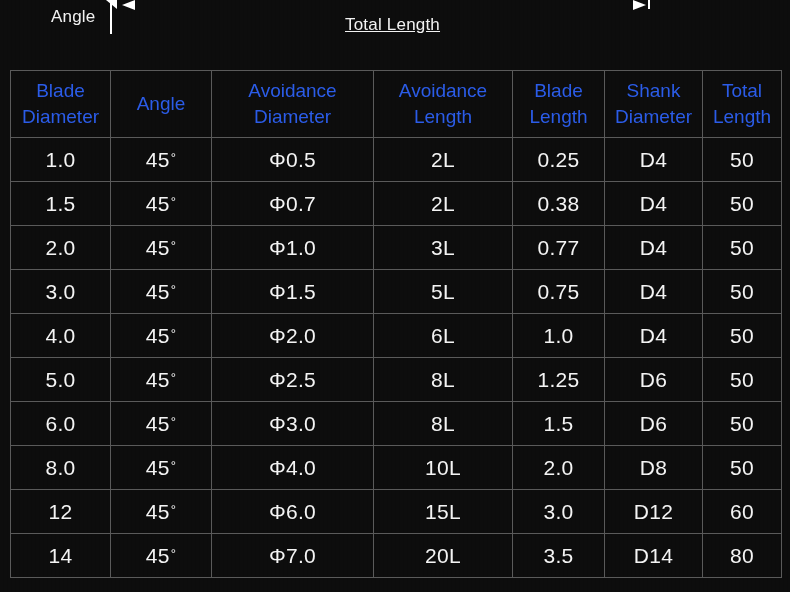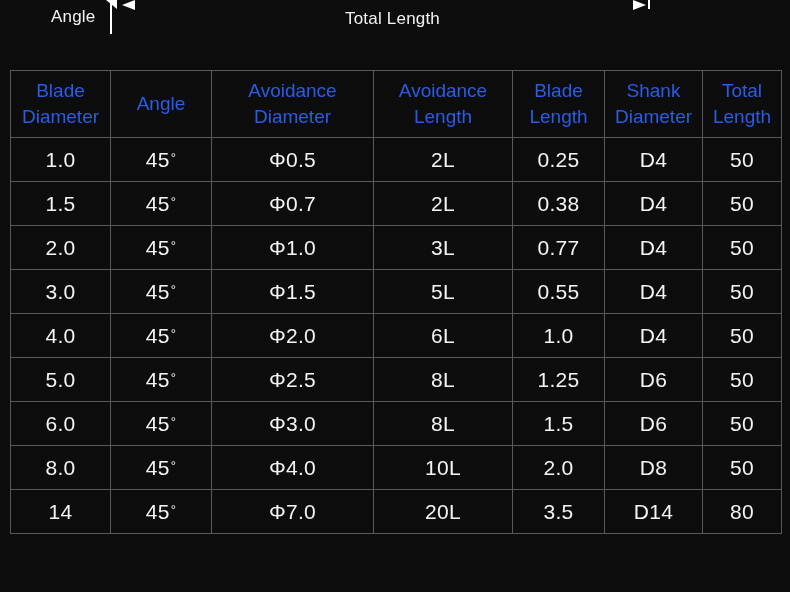--- a/index.html
+++ b/index.html
@@ -30,21 +30,21 @@
   }
   .dim-label {
     position: absolute;
     color: #f2f2f2;
     font-size: 17px;
     line-height: 1;
     white-space: nowrap;
     letter-spacing: 0.2px;
   }
   #label-angle { left: 51px; top: 8px; }
-  #label-total-length { left: 345px; top: 10px; }
+  #label-total-length { left: 345px; top: 16px; text-decoration: underline; }
 
   .arrowhead {
     position: absolute;
     width: 0; height: 0;
   }
   .arrow-right {
     border-top: 5px solid transparent;
     border-bottom: 5px solid transparent;
     border-left: 13px solid #ffffff;
   }
@@ -201,21 +201,21 @@
           <td>3L</td>
           <td>0.77</td>
           <td>D4</td>
           <td>50</td>
         </tr>
         <tr>
           <td>3.0</td>
           <td><span>45</span><span class="deg">°</span></td>
           <td>Φ1.5</td>
           <td>5L</td>
-          <td>0.55</td>
+          <td>0.75</td>
           <td>D4</td>
           <td>50</td>
         </tr>
         <tr>
           <td>4.0</td>
           <td><span>45</span><span class="deg">°</span></td>
           <td>Φ2.0</td>
           <td>6L</td>
           <td>1.0</td>
           <td>D4</td>
@@ -240,20 +240,29 @@
           <td>50</td>
         </tr>
         <tr>
           <td>8.0</td>
           <td><span>45</span><span class="deg">°</span></td>
           <td>Φ4.0</td>
           <td>10L</td>
           <td>2.0</td>
           <td>D8</td>
           <td>50</td>
+        </tr>
+        <tr>
+          <td>12</td>
+          <td><span>45</span><span class="deg">°</span></td>
+          <td>Φ6.0</td>
+          <td>15L</td>
+          <td>3.0</td>
+          <td>D12</td>
+          <td>60</td>
         </tr>
         <tr>
           <td>14</td>
           <td><span>45</span><span class="deg">°</span></td>
           <td>Φ7.0</td>
           <td>20L</td>
           <td>3.5</td>
           <td>D14</td>
           <td>80</td>
         </tr>

